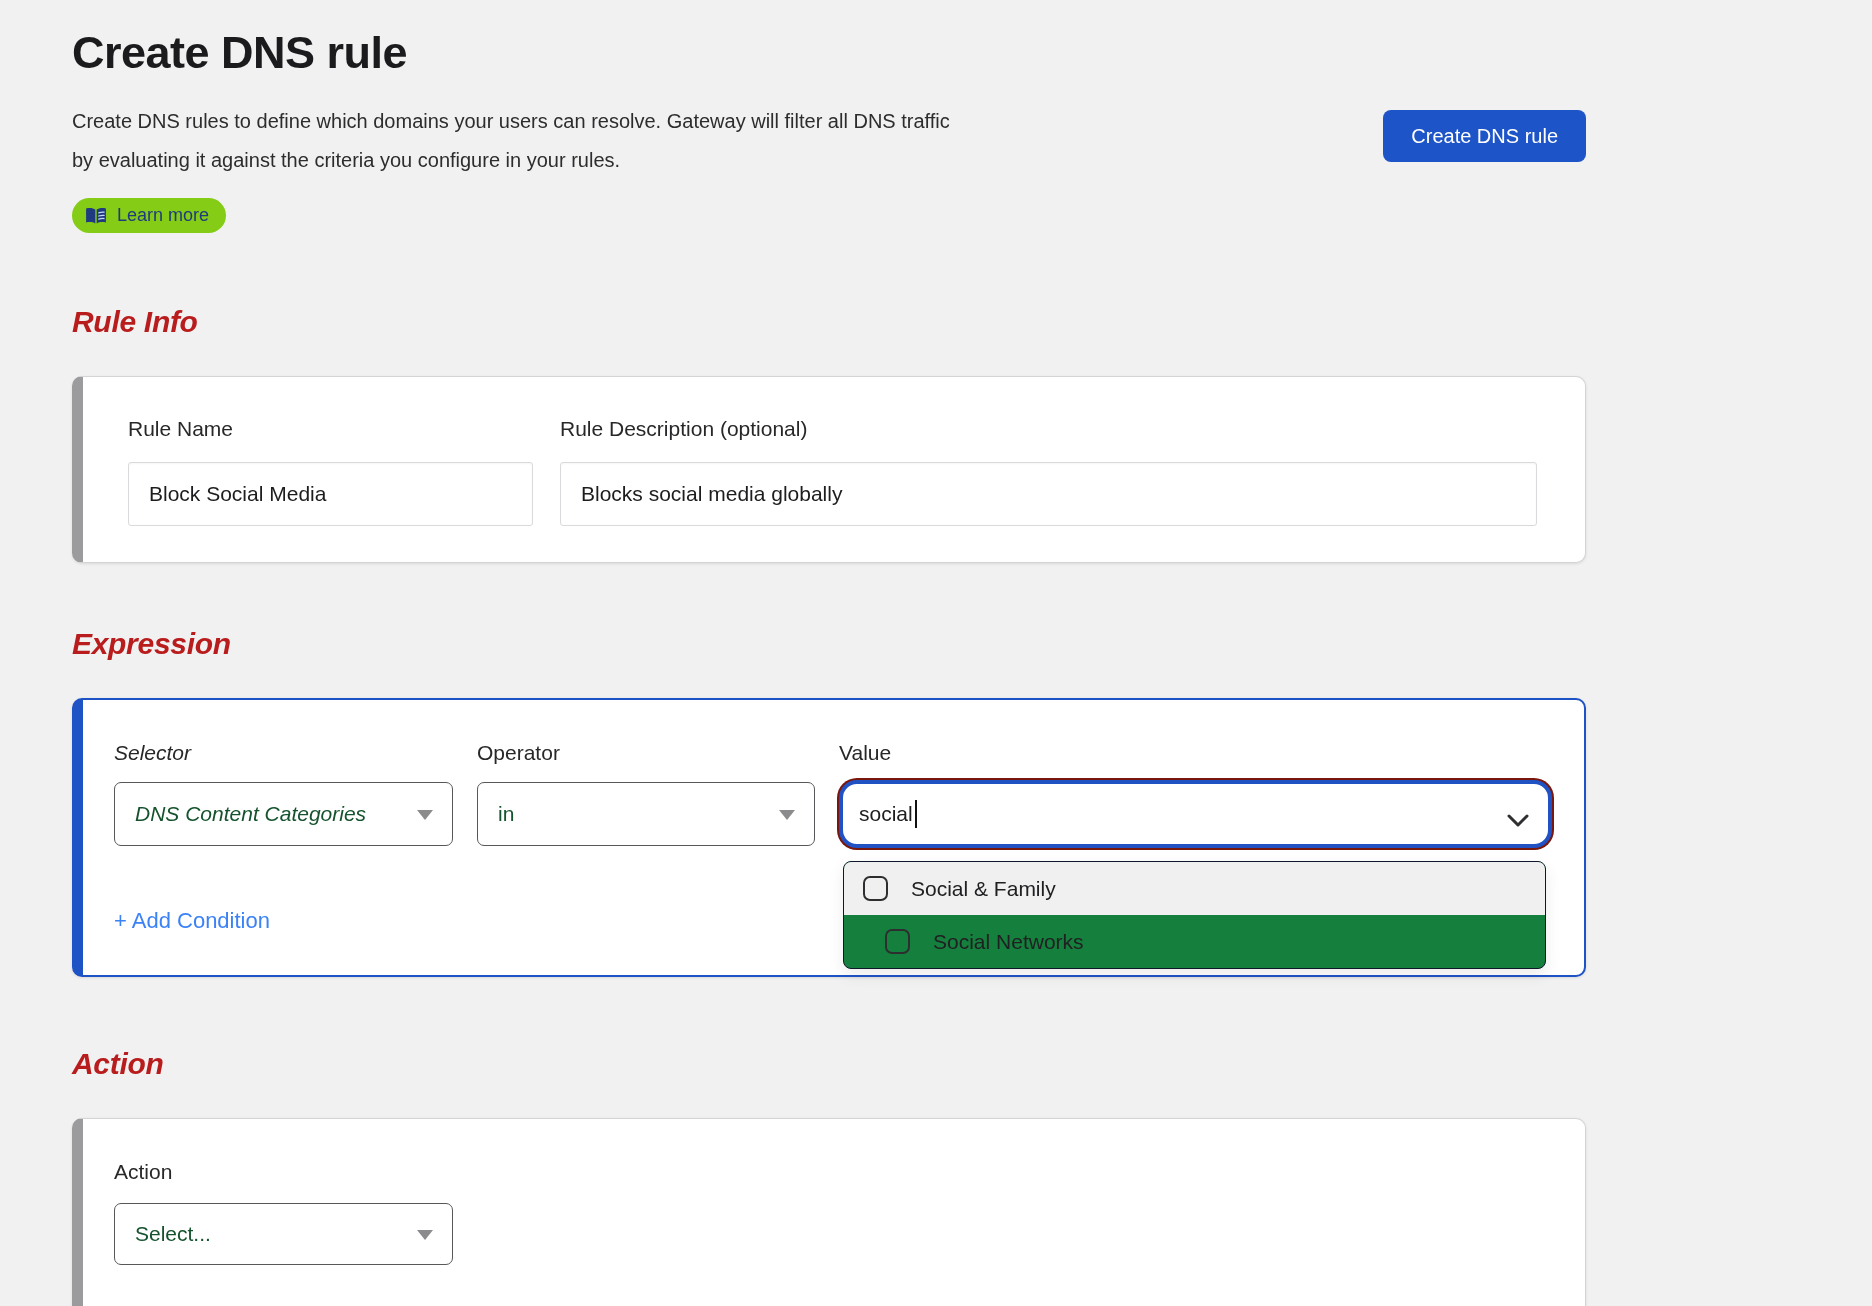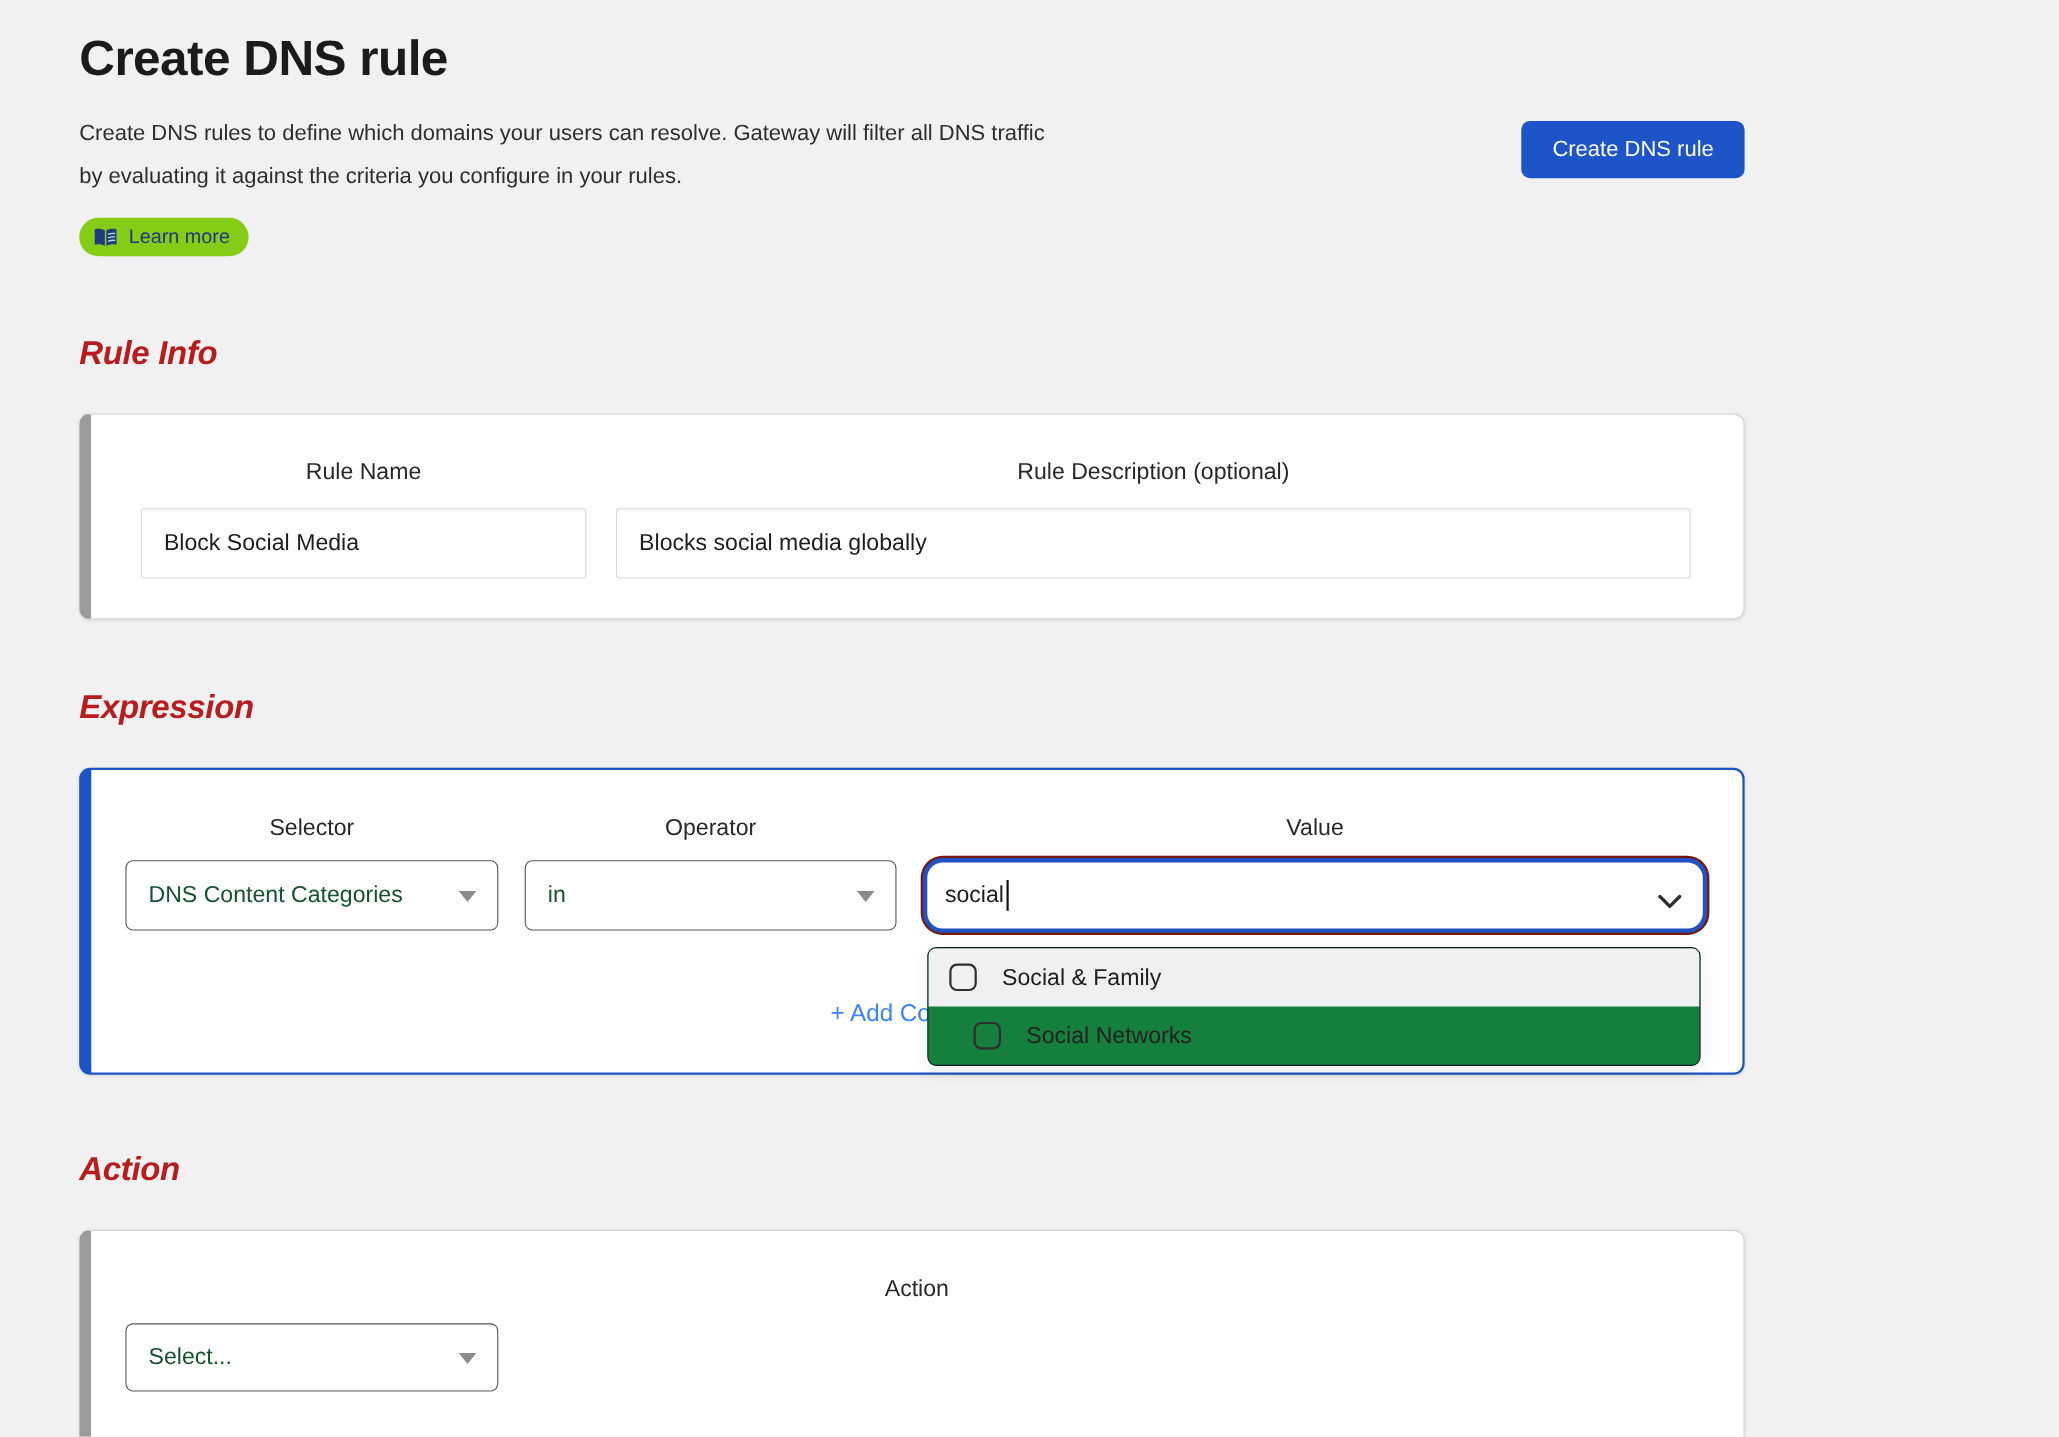--- a/index.html
+++ b/index.html
@@ -72,21 +72,20 @@
   .h2-action    { margin-top: 70px; }
   
   .card {
     margin-top: 37px;
     background: #ffffff;
     border: 1px solid #d4d4d6;
     border-left: 11px solid #9b9b9d;
     border-radius: 10px;
     box-shadow: 0 1px 3px rgba(0,0,0,0.10);
     position: relative;
-    text-align: center;
   }
   .card.blue-card {
     border: 2px solid #1e53c6;
     border-left: 11px solid #1e53c6;
   }
   
   .ruleinfo-card { padding: 40px 48px 36px 45px; display: flex; gap: 27px; }
   .field { display: flex; flex-direction: column; }
   .field-name { width: 405px; flex: none; }
   .field-desc { flex: 1; }
@@ -106,21 +105,21 @@
     align-items: center;
     padding: 0 20px;
     box-shadow: inset 0 1px 2px rgba(0,0,0,0.04);
     cursor: text;
   }
   
   .expression-card { padding: 41px 32px 41px 31px; }
   .expr-row { display: flex; gap: 24px; align-items: flex-start; }
   .expr-col { display: flex; flex-direction: column; }
   .expr-col label { font-size: 21px; color: #28282a; margin-bottom: 17px; }
-  .col-selector { width: 339px; flex: none; }
+  .col-selector { width: 339px; flex: none; font-style: italic; }
   .col-operator { width: 338px; flex: none; }
   .col-value { flex: 1; position: relative; }
   .select-box {
     height: 64px;
     border: 1px solid #58585a;
     border-radius: 7px;
     background: #ffffff;
     display: flex;
     align-items: center;
     padding: 0 48px 0 20px;

